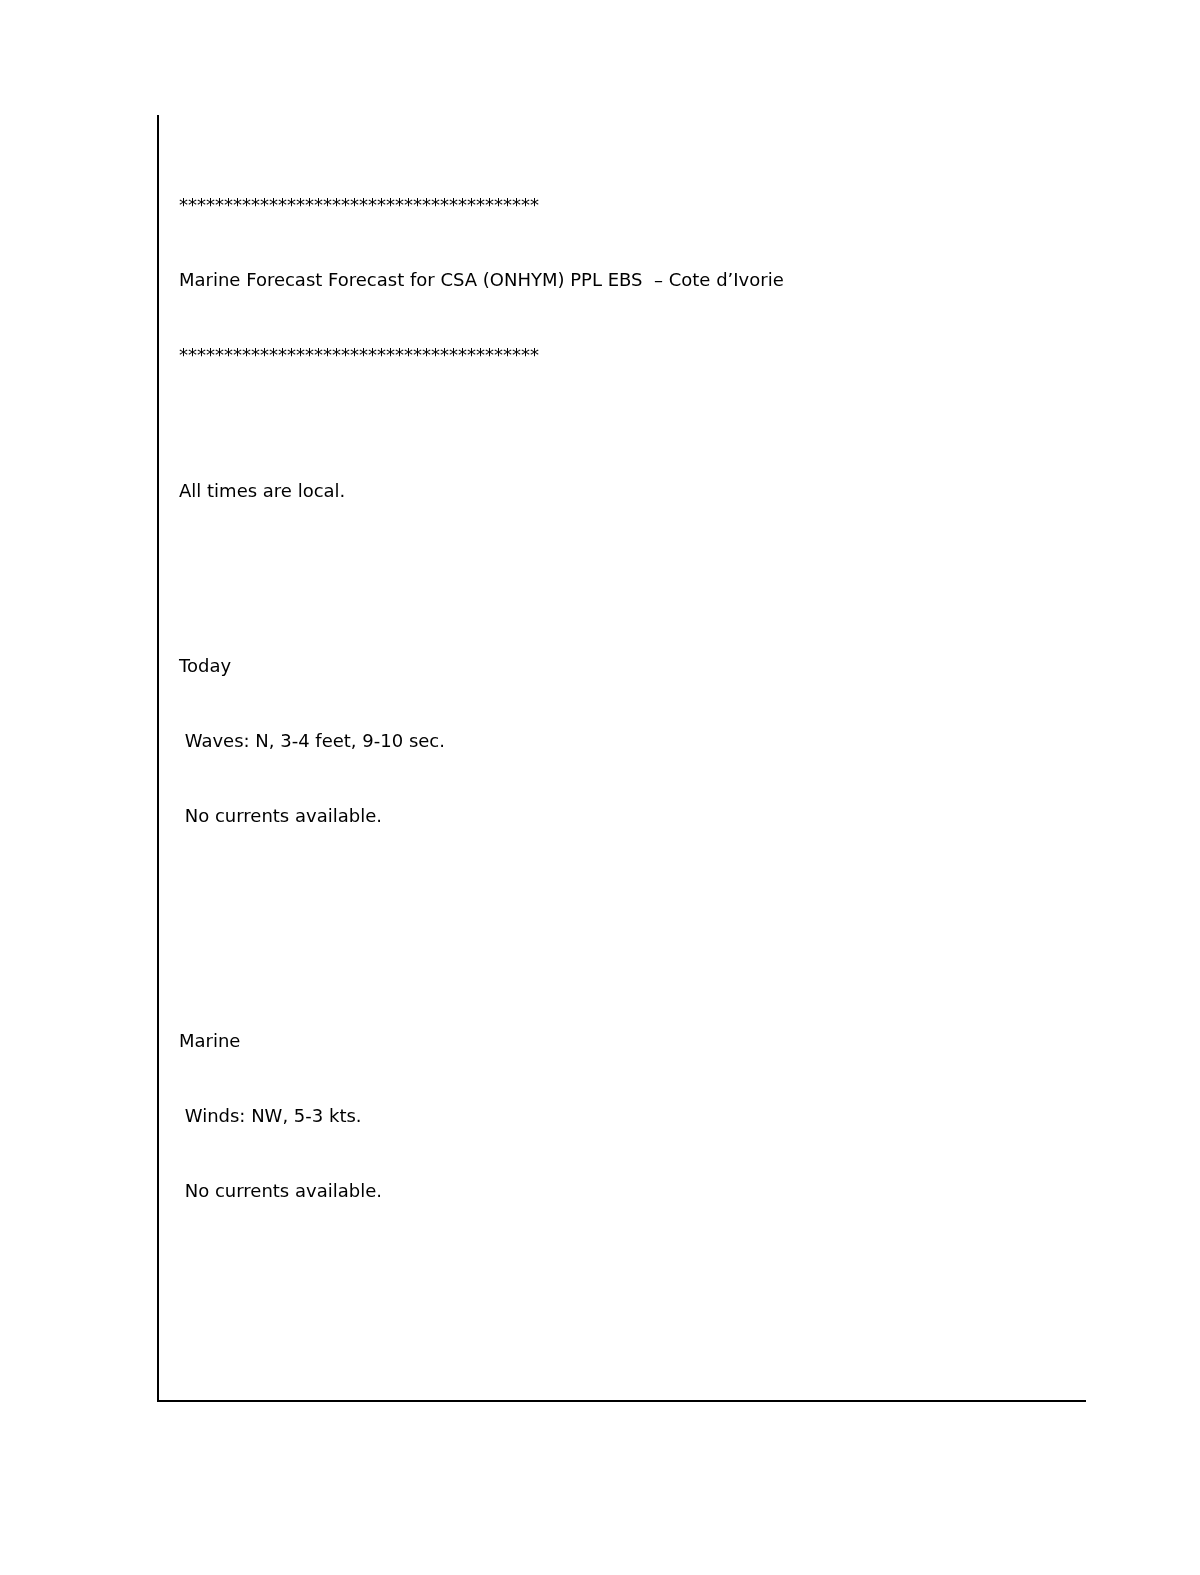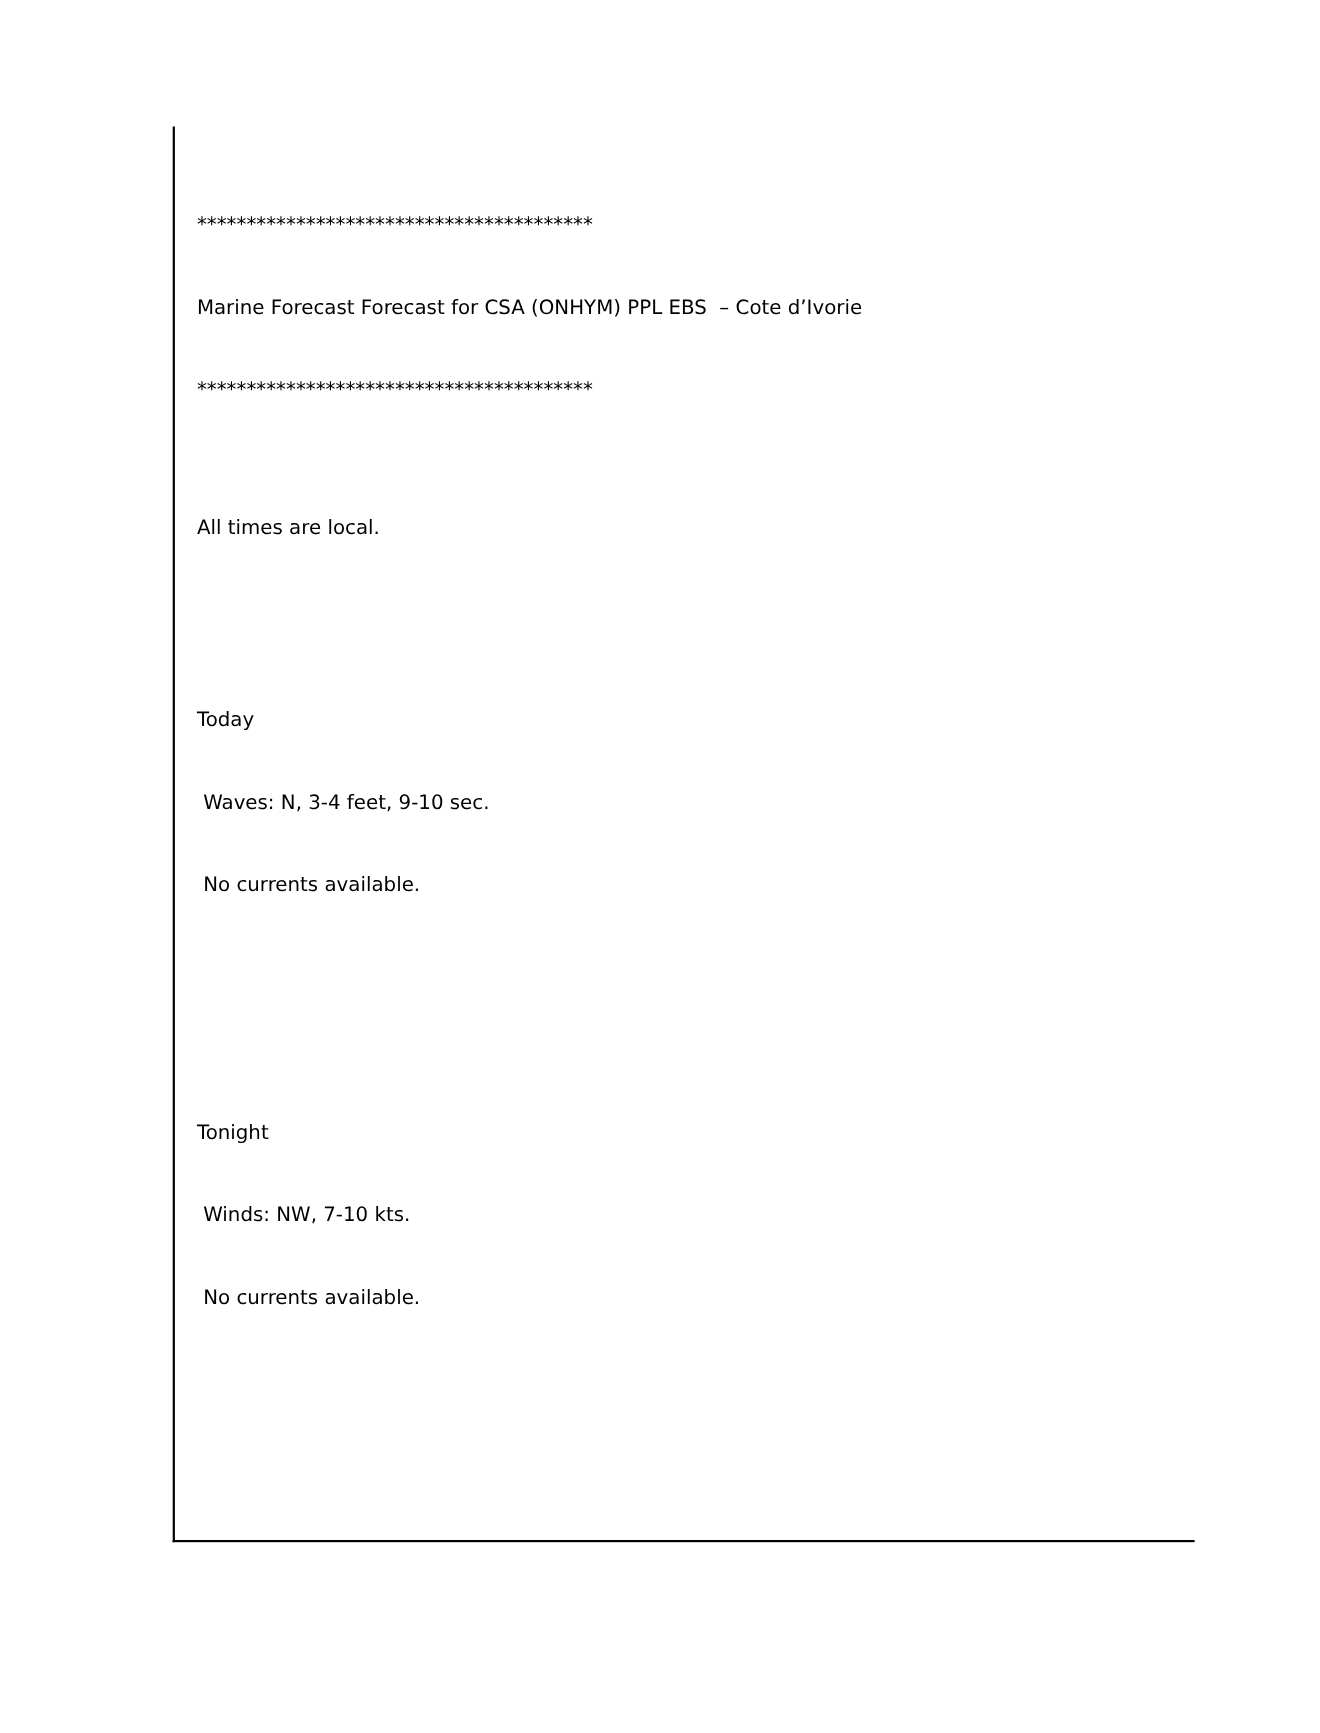--- a/index.html
+++ b/index.html
@@ -27,21 +27,21 @@
     pointer-events: none;
   }
   .content {
     position: absolute;
     left: 179px;
     top: 117px;
     width: 980px;
     white-space: pre-wrap;
   }
   .line { display: block; min-height: 25px; }
-  .note { margin-top: 25px; }
+  .note { margin-top: 36px; }
   .section { margin-top: 25px; }
 </style>
 </head>
 <body>
 
 <div class="frame"></div>
 
 <div class="content">
 
   <span class="line">****************************************</span>
@@ -50,22 +50,22 @@
 
   <span class="line note">All times are local.</span>
 
   <div class="section">
     <span class="line">Today</span>
     <span class="line"> Waves: N, 3-4 feet, 9-10 sec.</span>
     <span class="line"> No currents available.</span>
   </div>
 
   <div class="section">
-    <span class="line">Tonight</span>
-    <span class="line"> Winds: NW, 7-10 kts.</span>
+    <span class="line">Marine</span>
+    <span class="line"> Winds: NW, 5-3 kts.</span>
     <span class="line"> No currents available.</span>
   </div>
 
   <div class="section">
     
     
     
     
   </div>
 

